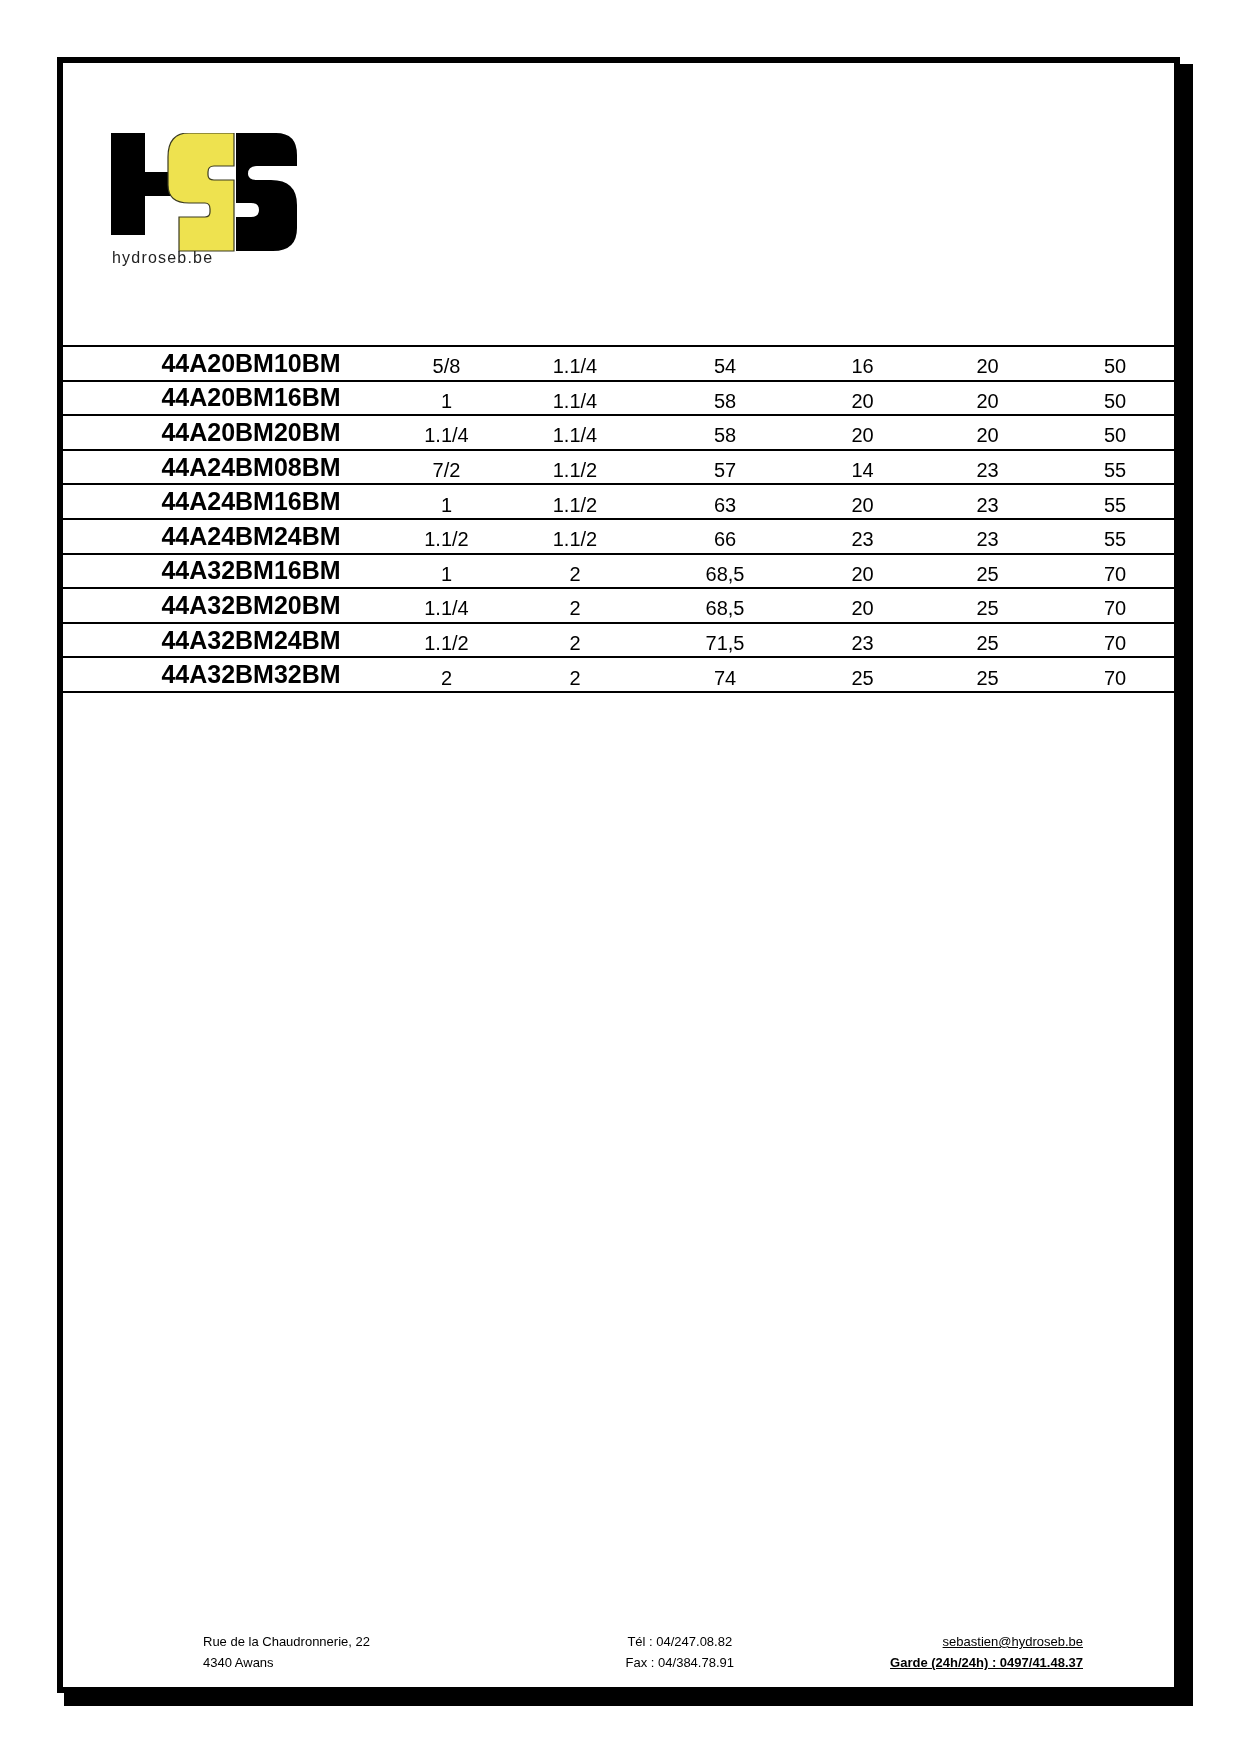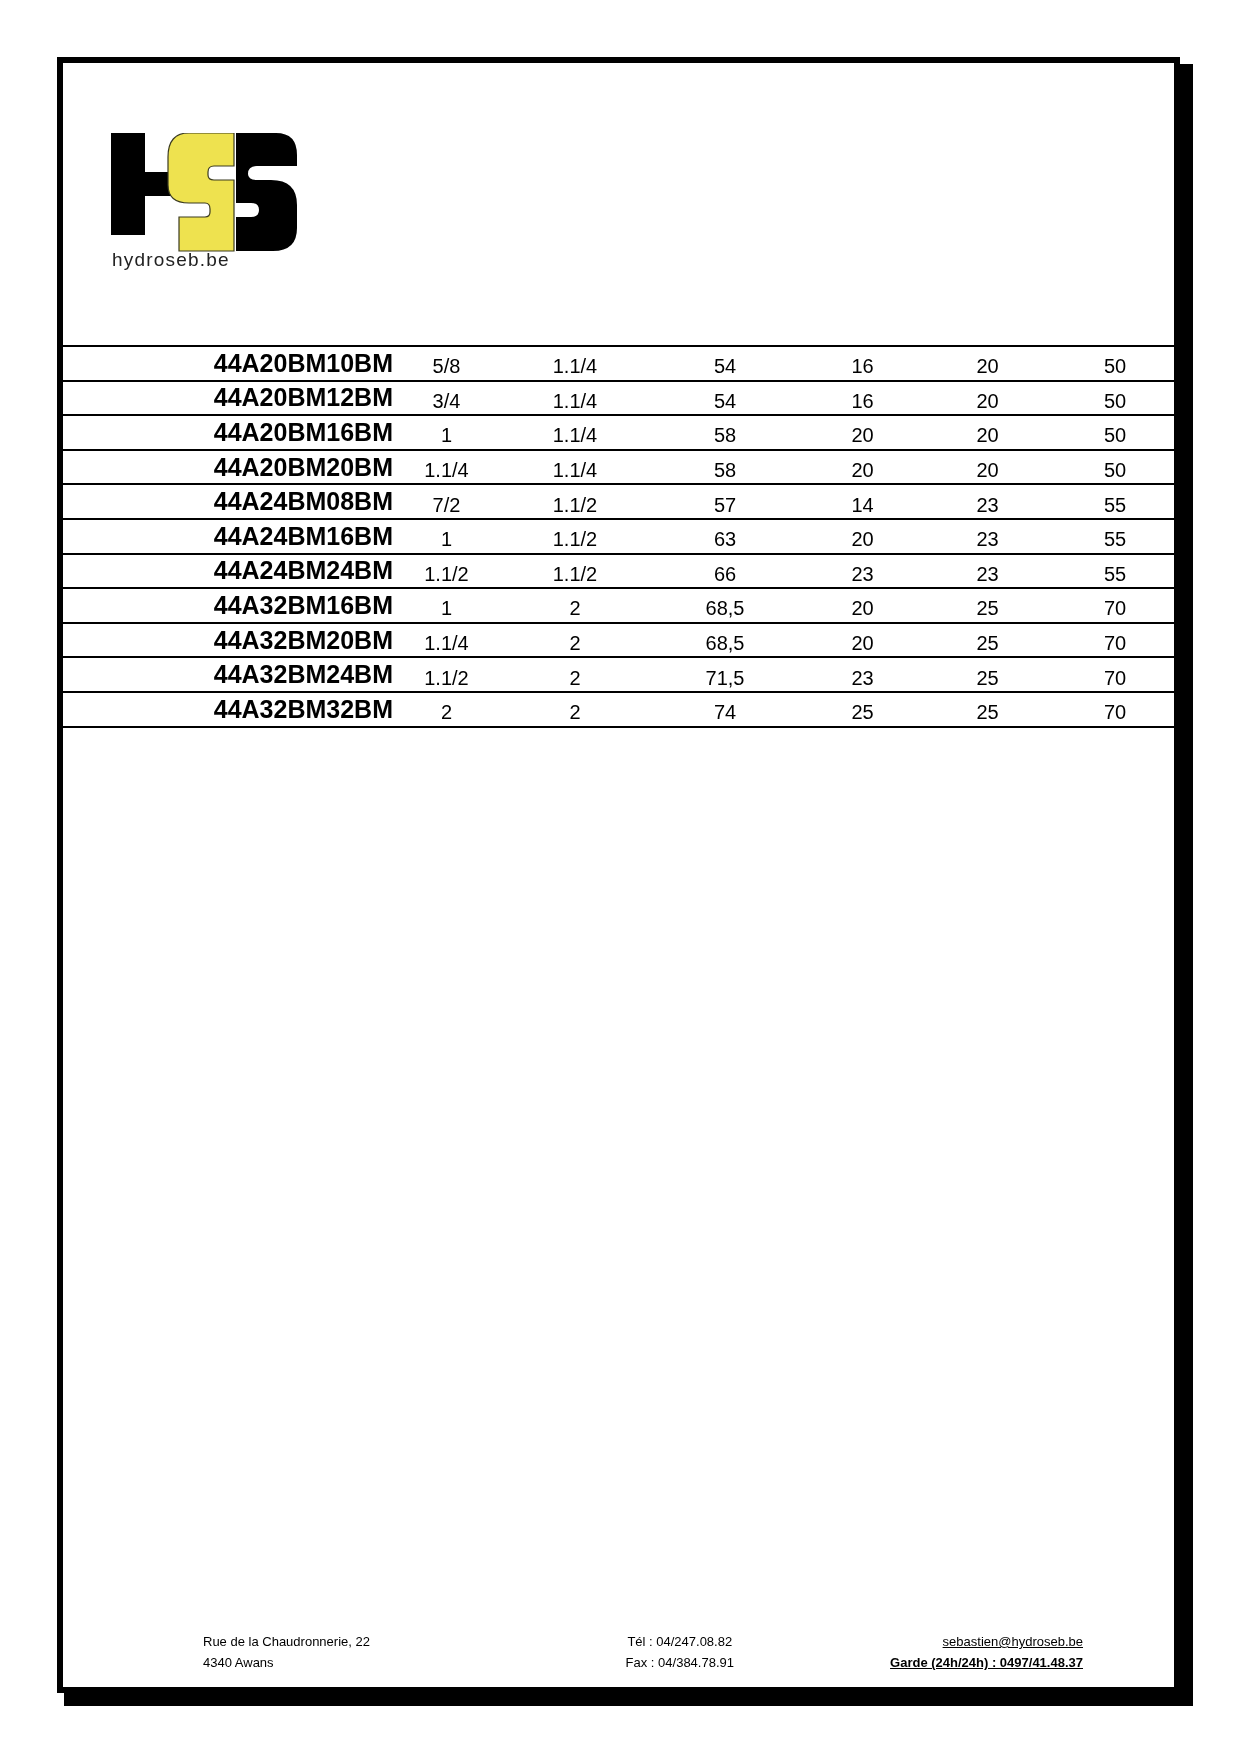--- a/index.html
+++ b/index.html
@@ -38,21 +38,21 @@
     left: 111px;
     top: 133px;
     width: 190px;
     height: 125px;
   }
   .logo svg { display: block; }
   .logo-text {
     position: absolute;
     left: 112px;
     top: 249px;
-    font-size: 19px;
+    font-size: 16px;
     letter-spacing: 1.2px;
     color: #222;
     font-family: "Liberation Sans", sans-serif;
   }
   .parts-table {
     position: absolute;
     left: 63px;
     top: 345px;
     width: 1117px;
     border-collapse: collapse;
@@ -64,21 +64,21 @@
   .parts-table td {
     border-top: 2px solid #000;
     border-bottom: 2px solid #000;
     padding: 0;
     font-size: 20px;
     text-align: center;
     vertical-align: middle;
     line-height: 1;
   }
   .parts-table td.code {
-    text-align: right;
+    text-align: center;
     padding-left: 46px;
     font-weight: bold;
     font-size: 25px;
   }
   .parts-table td.num {
     padding-top: 6px;
   }
   .footer {
     position: absolute;
     top: 1631px;
@@ -122,29 +122,20 @@
     <tr>
       <td class="code">44A20BM10BM</td>
       <td class="num">5/8</td>
       <td class="num">1.1/4</td>
       <td class="num">54</td>
       <td class="num">16</td>
       <td class="num">20</td>
       <td class="num">50</td>
     </tr>
     <tr>
-      <td class="code">44A20BM12BM</td>
-      <td class="num">3/4</td>
-      <td class="num">1.1/4</td>
-      <td class="num">54</td>
-      <td class="num">16</td>
-      <td class="num">20</td>
-      <td class="num">50</td>
-    </tr>
-    <tr>
       <td class="code">44A20BM16BM</td>
       <td class="num">1</td>
       <td class="num">1.1/4</td>
       <td class="num">58</td>
       <td class="num">20</td>
       <td class="num">20</td>
       <td class="num">50</td>
     </tr>
     <tr>
       <td class="code">44A20BM20BM</td>

